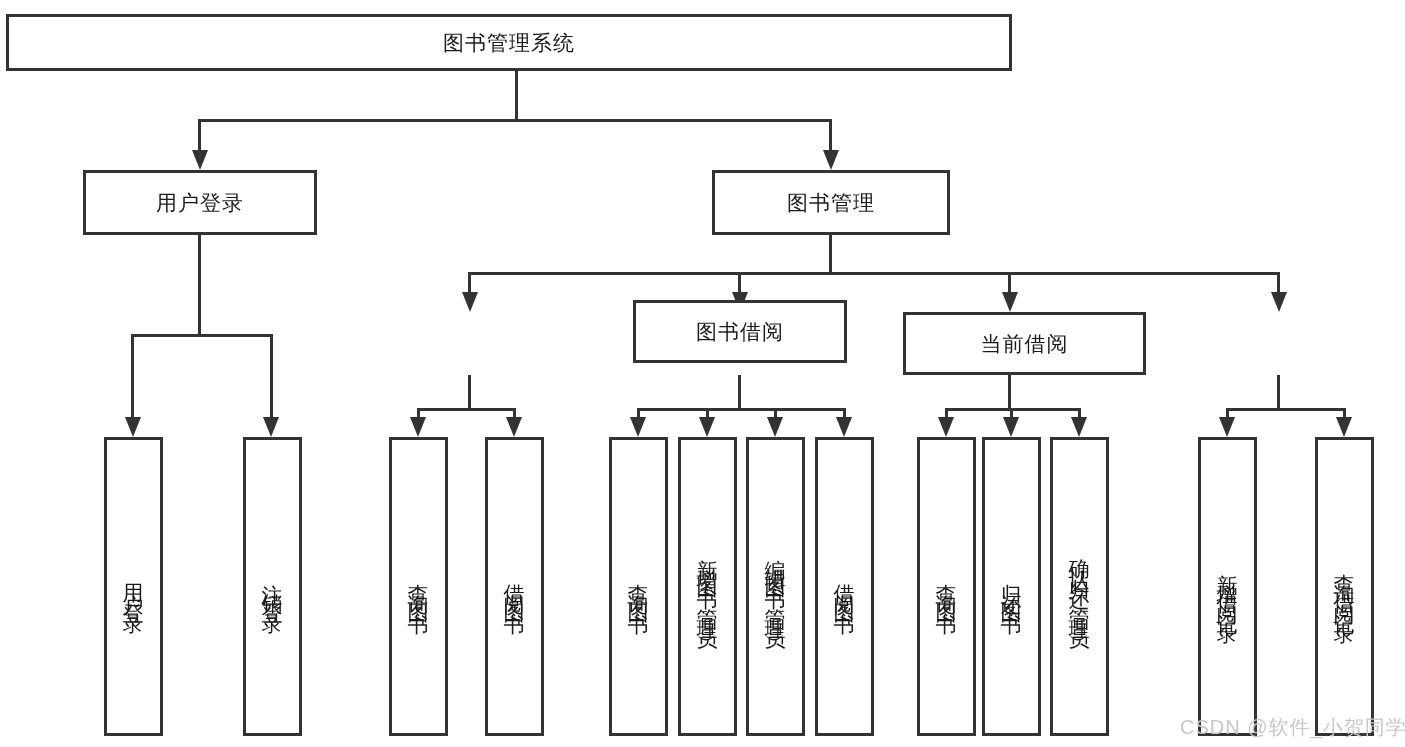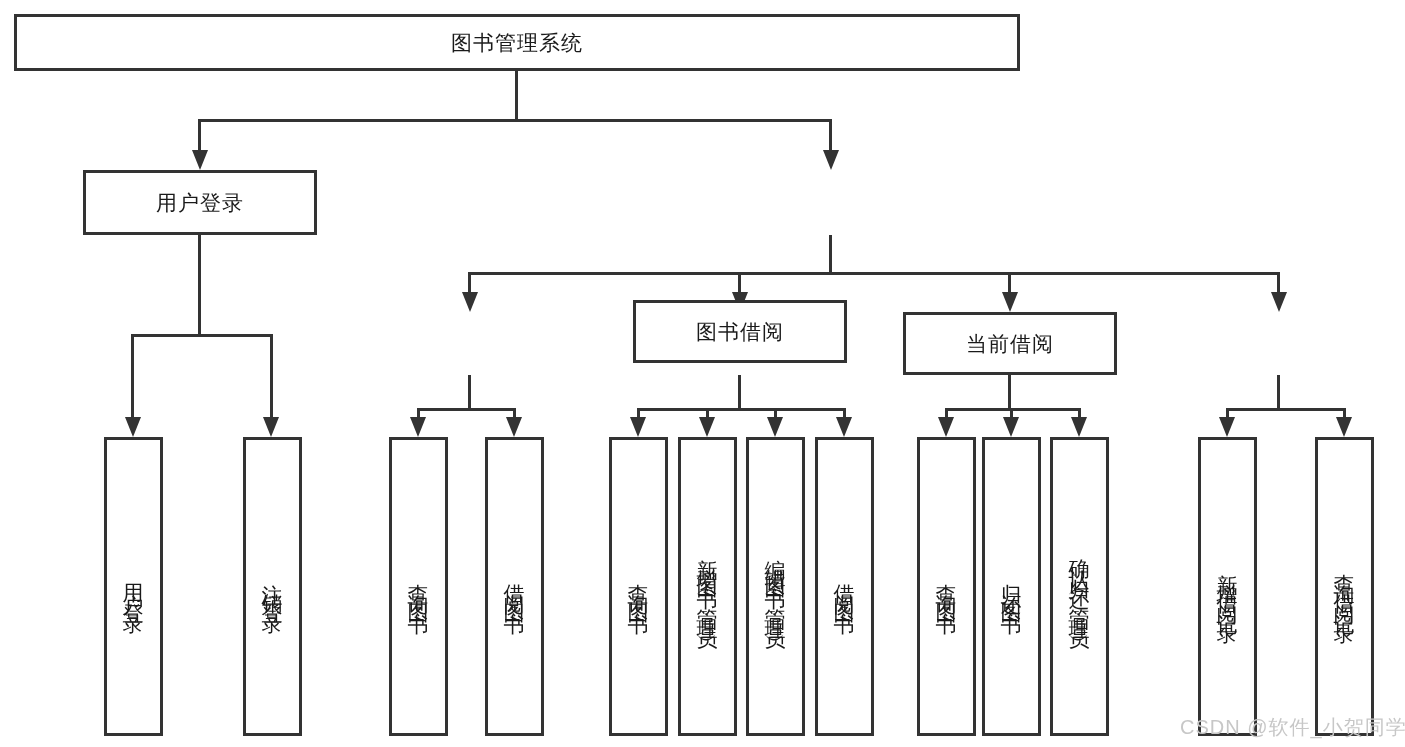--- a/index.html
+++ b/index.html
@@ -50,33 +50,36 @@
     letter-spacing:1px;
     color:#c7c7c7;
     white-space:nowrap;
   }
 </style>
 </head>
 <body>
 
 <div class="canvas">
 
-  <div class="box hbox" style="left:14px;top:14px;width:1006px;height:57px;">
+  <div class="box hbox" style="left:6px;top:14px;width:1006px;height:57px;">
     <span>图书管理系统</span>
   </div>
 
   <div class="vline" style="left:515px;top:71px;width:3px;height:51px;"></div>
   <div class="hline" style="left:198px;top:119px;width:634px;height:3px;"></div>
   <div class="vline" style="left:198px;top:119px;width:3px;height:33px;"></div>
   <div class="vline" style="left:829px;top:119px;width:3px;height:33px;"></div>
   <div class="arrow" style="left:192px;top:150px;"></div>
   <div class="arrow" style="left:823px;top:150px;"></div>
 
   <div class="box hbox" style="left:83px;top:170px;width:234px;height:65px;">
     <span>用户登录</span>
+  </div>
+  <div class="box hbox" style="left:712px;top:170px;width:238px;height:65px;">
+    <span>图书管理</span>
   </div>
 
   <div class="vline" style="left:198px;top:235px;width:3px;height:101px;"></div>
   <div class="hline" style="left:132px;top:334px;width:141px;height:3px;"></div>
   <div class="vline" style="left:131px;top:334px;width:3px;height:86px;"></div>
   <div class="vline" style="left:270px;top:334px;width:3px;height:86px;"></div>
   <div class="arrow" style="left:125px;top:417px;"></div>
   <div class="arrow" style="left:263px;top:417px;"></div>
 
   <div class="vline" style="left:829px;top:235px;width:3px;height:39px;"></div>
@@ -86,21 +89,21 @@
   <div class="vline" style="left:1008px;top:272px;width:3px;height:22px;"></div>
   <div class="vline" style="left:1277px;top:272px;width:3px;height:22px;"></div>
   <div class="arrow" style="left:462px;top:292px;"></div>
   <div class="arrow" style="left:732px;top:292px;"></div>
   <div class="arrow" style="left:1002px;top:292px;"></div>
   <div class="arrow" style="left:1271px;top:292px;"></div>
 
   <div class="box hbox" style="left:633px;top:300px;width:214px;height:63px;">
     <span>图书借阅</span>
   </div>
-  <div class="box hbox" style="left:903px;top:312px;width:214px;height:63px;">
+  <div class="box hbox" style="left:903px;top:312px;width:243px;height:63px;">
     <span>当前借阅</span>
   </div>
 
   <div class="vline" style="left:468px;top:375px;width:3px;height:35px;"></div>
   <div class="hline" style="left:417px;top:408px;width:99px;height:3px;"></div>
   <div class="vline" style="left:417px;top:408px;width:3px;height:12px;"></div>
   <div class="vline" style="left:513px;top:408px;width:3px;height:12px;"></div>
   <div class="arrow" style="left:410px;top:417px;"></div>
   <div class="arrow" style="left:506px;top:417px;"></div>
 

